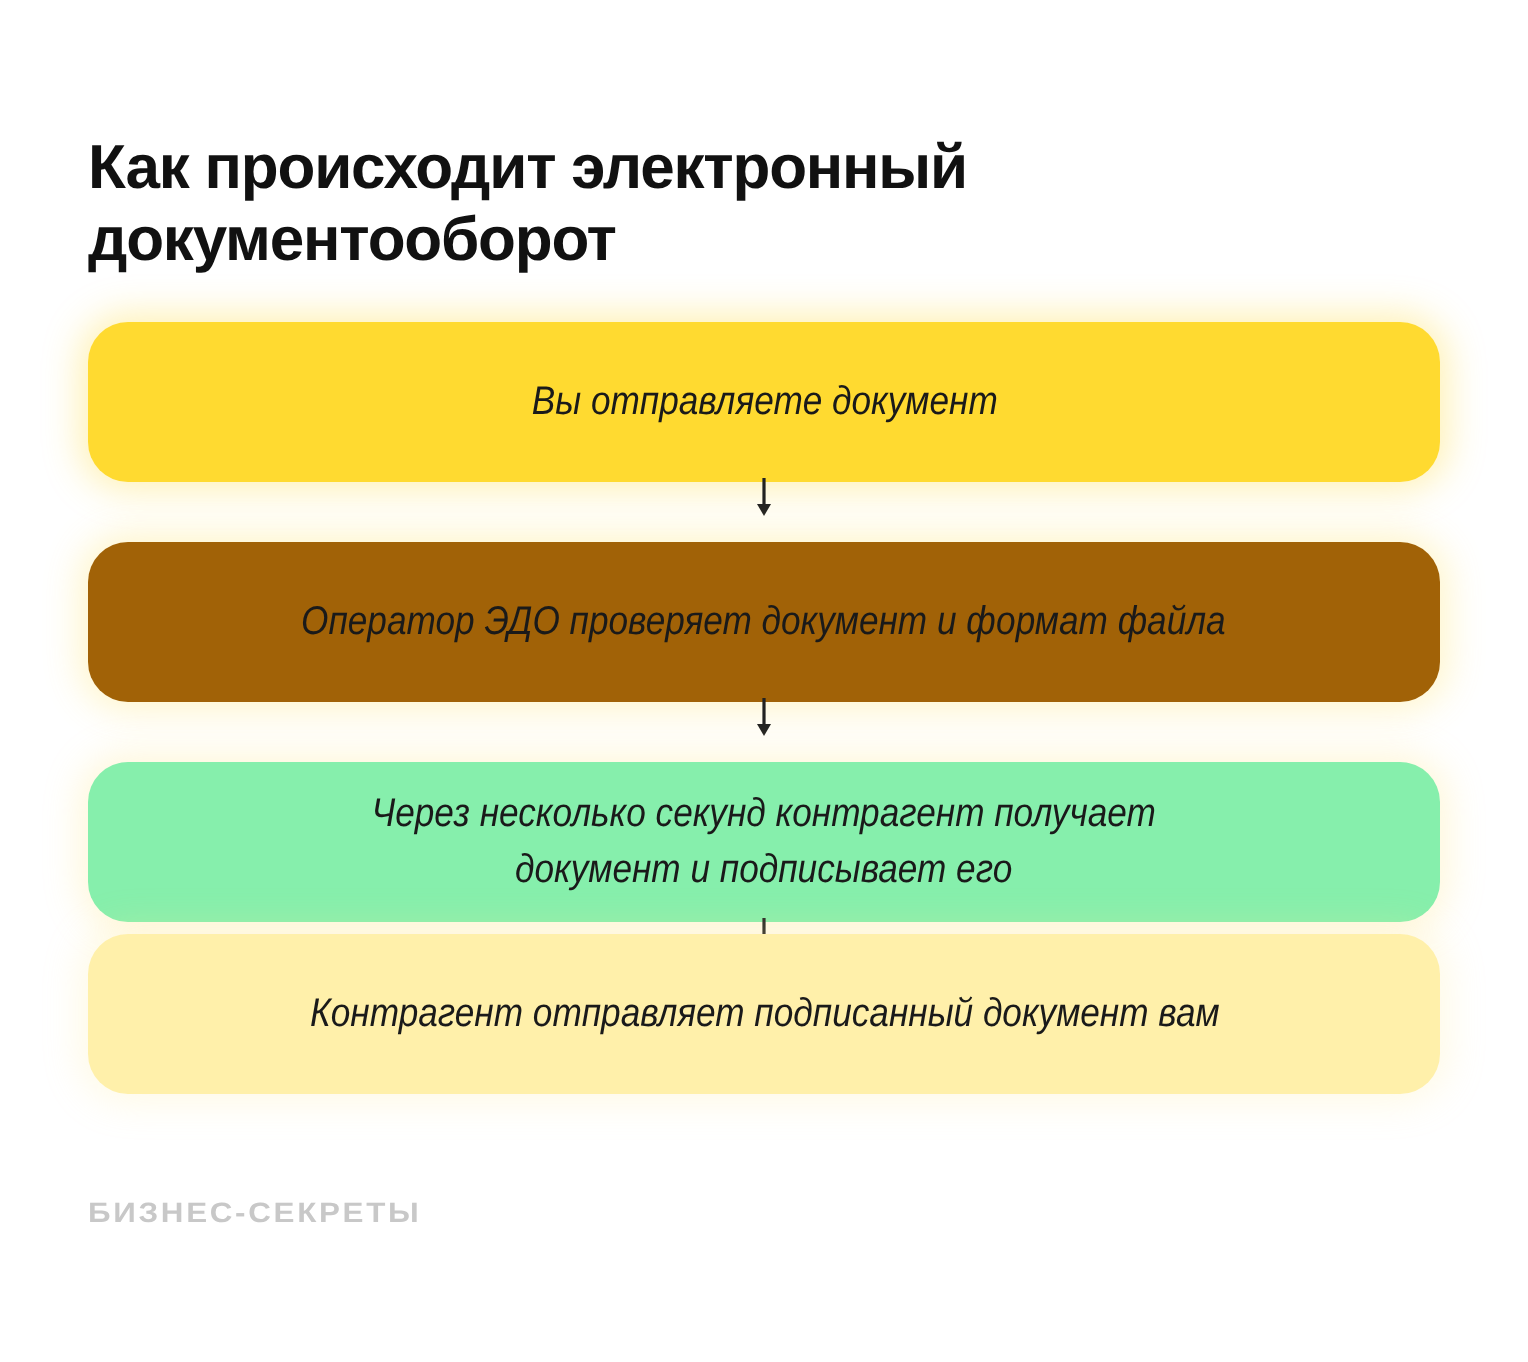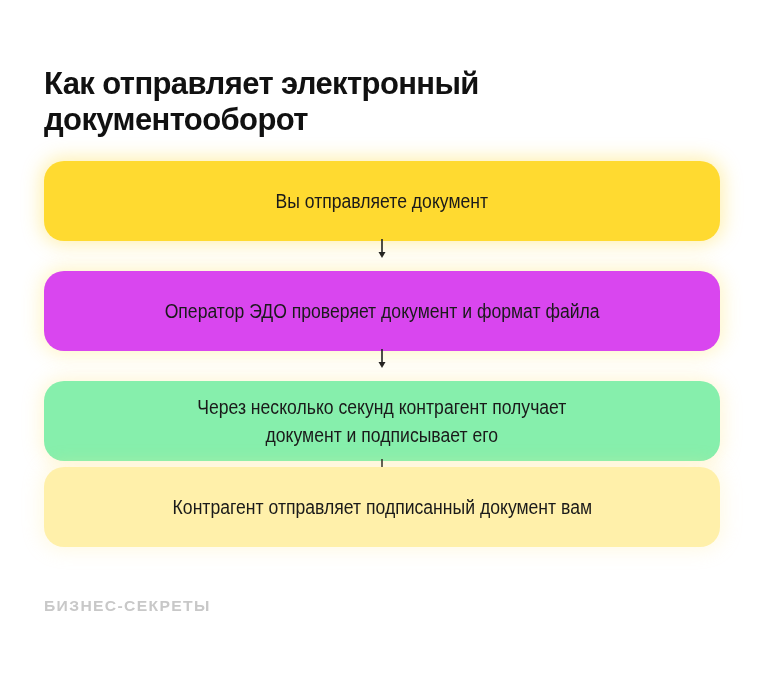--- a/index.html
+++ b/index.html
@@ -10,53 +10,53 @@
     .title {
       position: absolute; left: 44px; top: 66px; width: 560px;
       font-family: "Liberation Sans", sans-serif; font-weight: 700;
       font-size: 31px; line-height: 36px; letter-spacing: -0.6px; color: #111111;
       margin: 0;
     }
     .step {
       position: absolute; left: 44px; width: 676px; height: 80px;
       border-radius: 20px;
       display: flex; align-items: center; justify-content: center; text-align: center;
-      box-sizing: border-box; padding: 0 40px;
+      box-sizing: border-box; padding: 0 40px; font-style: italic;
     }
     .step-text {
       display: inline-block;
       font-size: 20px; line-height: 28px; color: #1a1a1a;
       transform: scaleX(0.88); transform-origin: center;
       white-space: pre-line;
     }
     .arrow {
       position: absolute; left: 378px; width: 8px; height: 20px;
     }
     .logo {
       position: absolute; left: 44px; top: 598px;
       font-family: "Liberation Sans", sans-serif; font-weight: 700;
       font-size: 14px; letter-spacing: 1.2px; color: #c8c8c8;
       transform: scaleX(1.12); transform-origin: left center;
     }
   </style>
 </head>
 <body>
 
-<h1 class="title">Как отправляет электронный документооборот</h1>
+<h1 class="title">Как происходит электронный документооборот</h1>
 
 <div class="step" id="step0" style="top: 161px; background: rgb(255, 218, 48); box-shadow: rgba(255, 214, 40, 0.35) 0px 0px 18px 4px;">
   <span class="step-text">Вы отправляете документ</span>
 </div>
 
 <svg class="arrow" style="top:239px;" viewBox="0 0 8 20">
   <line x1="4" y1="0" x2="4" y2="15" stroke="#222" stroke-width="1.6"></line>
   <polygon points="0.5,13 7.5,13 4,19" fill="#222"></polygon>
 </svg>
 
-<div class="step" id="step1" style="top: 271px; background: #d946ef; box-shadow: rgba(255, 222, 80, 0.3) 0px 0px 18px 4px;">
+<div class="step" id="step1" style="top: 271px; background: #a16207; box-shadow: rgba(255, 222, 80, 0.3) 0px 0px 18px 4px;">
   <span class="step-text">Оператор ЭДО проверяет документ и формат файла</span>
 </div>
 
 <svg class="arrow" style="top:349px;" viewBox="0 0 8 20">
   <line x1="4" y1="0" x2="4" y2="15" stroke="#222" stroke-width="1.6"></line>
   <polygon points="0.5,13 7.5,13 4,19" fill="#222"></polygon>
 </svg>
 
 <div class="step" id="step2" style="top: 381px; background: #86efac; box-shadow: rgba(255, 228, 120, 0.28) 0px 0px 18px 4px; text-align: center;">
   <span class="step-text">Через несколько секунд контрагент получает

